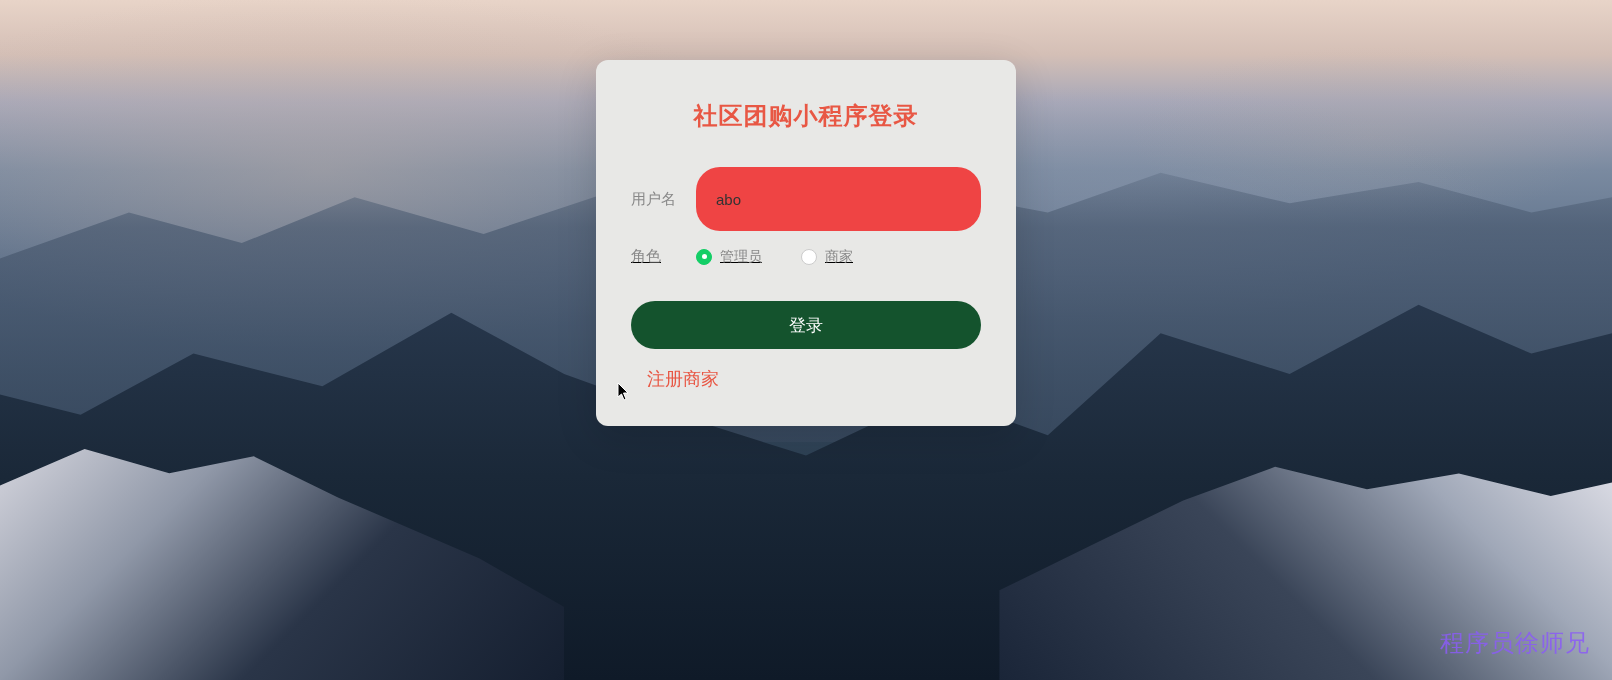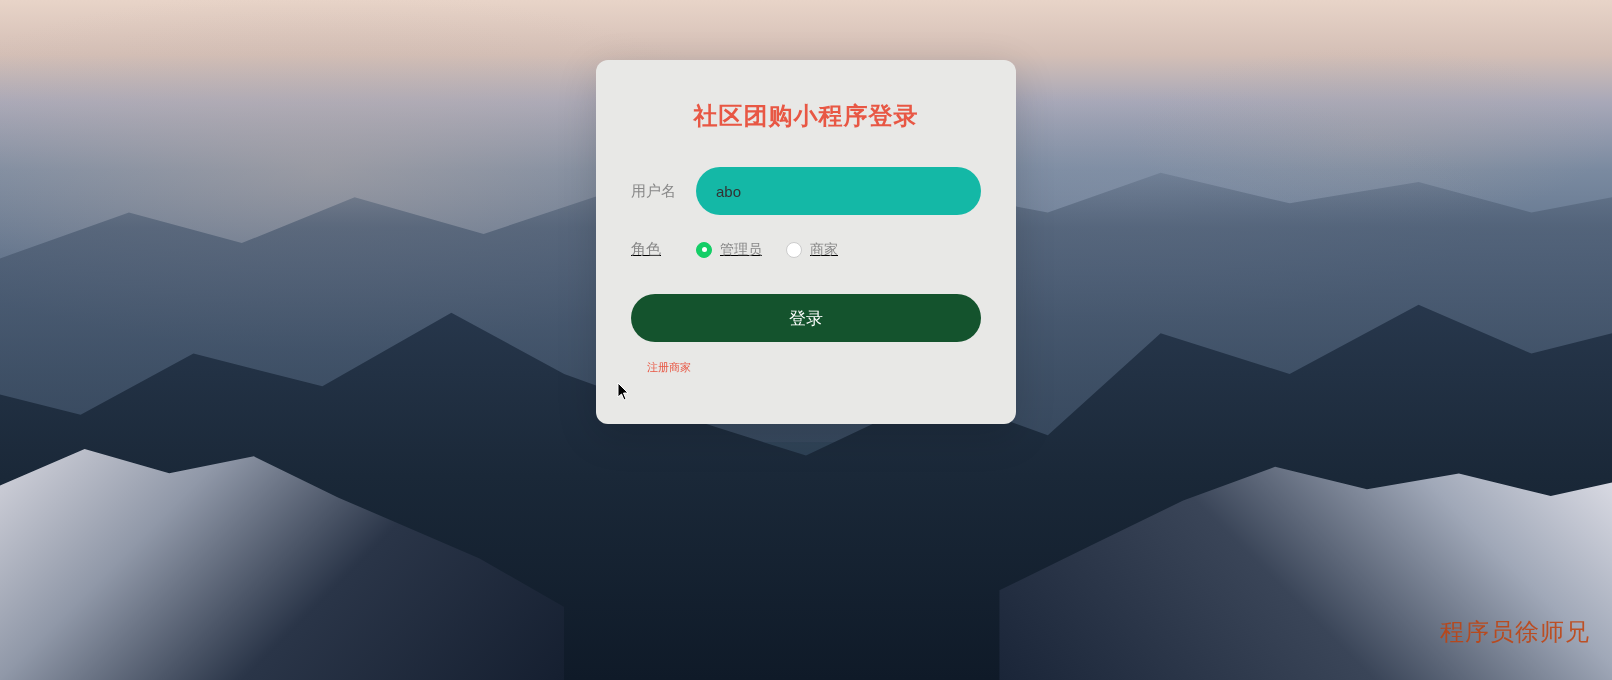--- a/index.html
+++ b/index.html
@@ -96,50 +96,50 @@
     }
 
     .login-card {
       position: absolute;
       top: 60px;
       left: 50%;
       transform: translateX(-50%);
       width: 420px;
       background: #e8e8e6;
       border-radius: 12px;
-      padding: 40px 35px 49px 35px;
+      padding: 40px 35px 35px 35px;
       box-shadow: 0 10px 40px rgba(0,0,0,0.15);
     }
 
     .card-title {
       text-align: center;
       color: #e85744;
       font-size: 24px;
       font-weight: 600;
       margin-bottom: 35px;
       letter-spacing: 1px;
     }
 
     .form-row {
       display: flex;
       align-items: center;
-      margin-bottom: 25px;
+      margin-bottom: 16px;
     }
 
     .form-label {
       width: 65px;
       color: #888;
       font-size: 15px;
       flex-shrink: 0;
     }
 
     .form-input {
       flex: 1;
-      height: 48px;
-      background: #14b8a6;
+      height: 64px;
+      background: #ef4444;
       border: none;
       border-radius: 24px;
       padding: 0 20px;
       font-size: 15px;
       color: #333;
       outline: none;
     }
 
     .form-input::placeholder {
       color: #aaa;
@@ -148,21 +148,21 @@
     .radio-row {
       display: flex;
       align-items: center;
       margin-bottom: 35px;
       text-decoration: underline;
     }
 
     .radio-group {
       display: flex;
       align-items: center;
-      gap: 24px;
+      gap: 39px;
     }
 
     .radio-item {
       display: flex;
       align-items: center;
       gap: 8px;
       cursor: pointer;
     }
 
     .radio-circle {
@@ -201,41 +201,41 @@
       border: none;
       border-radius: 24px;
       color: #fff;
       font-size: 17px;
       cursor: pointer;
       margin-bottom: 18px;
     }
 
     .register-link {
       color: #e85744;
-      font-size: 11px;
+      font-size: 18px;
       font-weight: 500;
       cursor: pointer;
       padding-left: 16px;
     }
 
     .cursor {
       position: absolute;
       top: 382px;
       left: 617px;
       width: 14px;
       height: 20px;
       pointer-events: none;
       z-index: 100;
     }
 
     .watermark {
       position: absolute;
-      bottom: 32px;
+      bottom: 21px;
       right: 22px;
-      color: #c2410c;
+      color: #8b5cf6;
       font-size: 24px;
       font-family: Liberation Mono, monospace;
       opacity: 0.85;
       letter-spacing: 1px;
     }
   </style>
 </head>
 <body>
 
 <div class="background">

